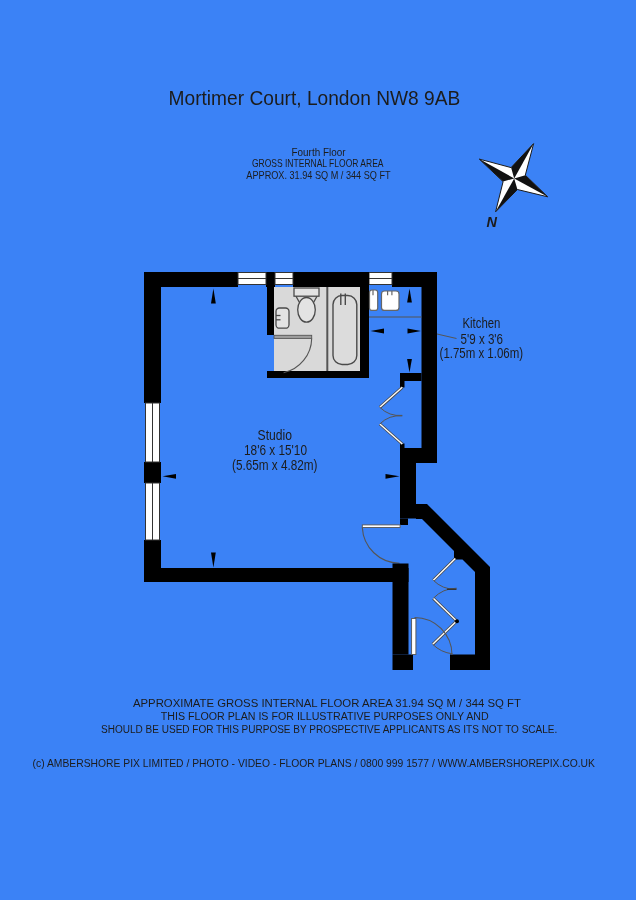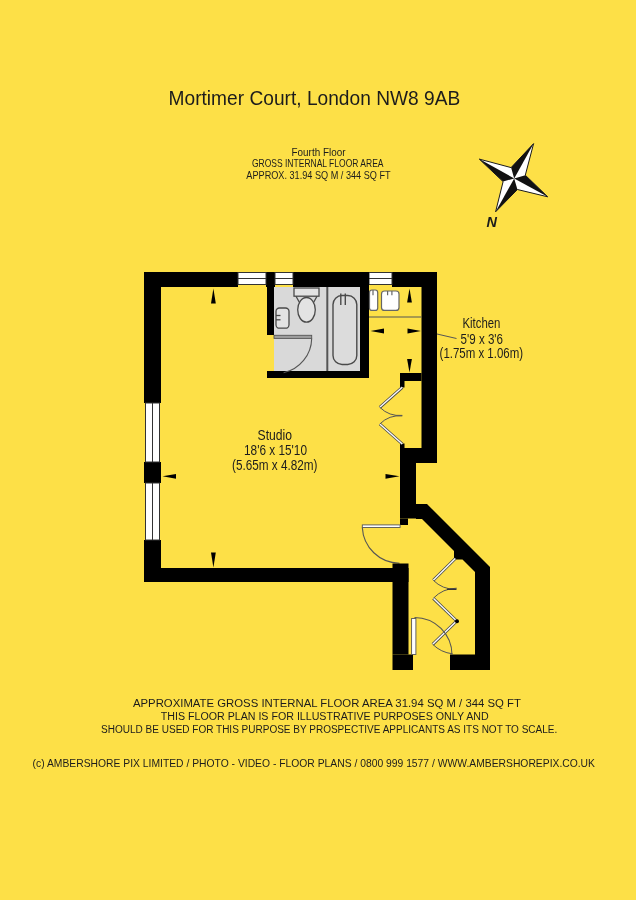--- a/index.html
+++ b/index.html
@@ -1,16 +1,16 @@
 <!DOCTYPE html>
 <html><head>
 <meta charset="utf-8">
 <style>
   html,body{margin:0;padding:0;background:#ffffff;}
-  #page{position:relative;width:636px;height:900px;background:#fde047;
+  #page{position:relative;width:636px;height:900px;background:#3b82f6;
         font-family:"Liberation Sans", sans-serif;}
   svg{position:absolute;top:0;left:0;}
   text{font-family:"Liberation Sans", sans-serif;fill:#1c1c1c;}
 </style>
 </head>
 <body>
 <div id="page">
 <svg width="636" height="900" viewBox="0 0 636 900">
 
 <text transform="translate(314.4,105.3) scale(0.913,1)" font-size="21" text-anchor="middle">Mortimer Court, London NW8 9AB</text>

